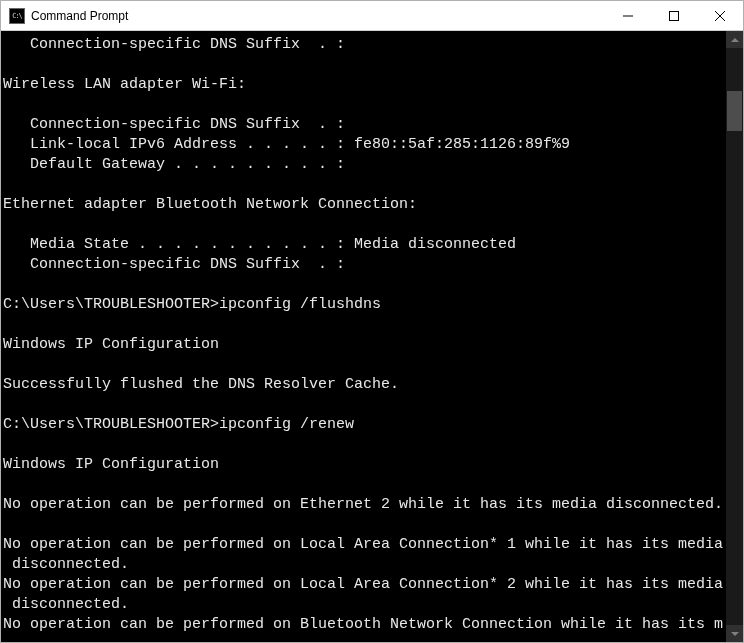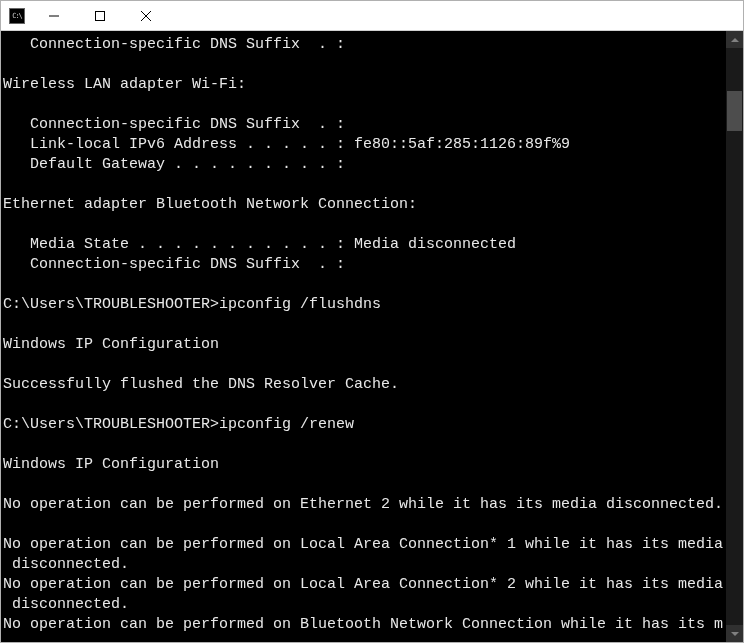--- a/index.html
+++ b/index.html
@@ -122,20 +122,21 @@
       height: 40px;
       background: #4d4d4d;
     }
   </style>
 </head>
 <body>
 
 <div class="window">
   <div class="titlebar">
     <div class="titlebar-icon">C:\</div>
+    <div class="titlebar-title">Command Prompt</div>
     <div class="titlebar-controls">
       <div class="titlebar-btn">
         <svg width="10" height="10">
             <line x1="0" y1="5" x2="10" y2="5"></line>
           </svg>
       </div>
       <div class="titlebar-btn">
         <svg width="10" height="10">
             <rect x="0.5" y="0.5" width="9" height="9"></rect>
           </svg>

